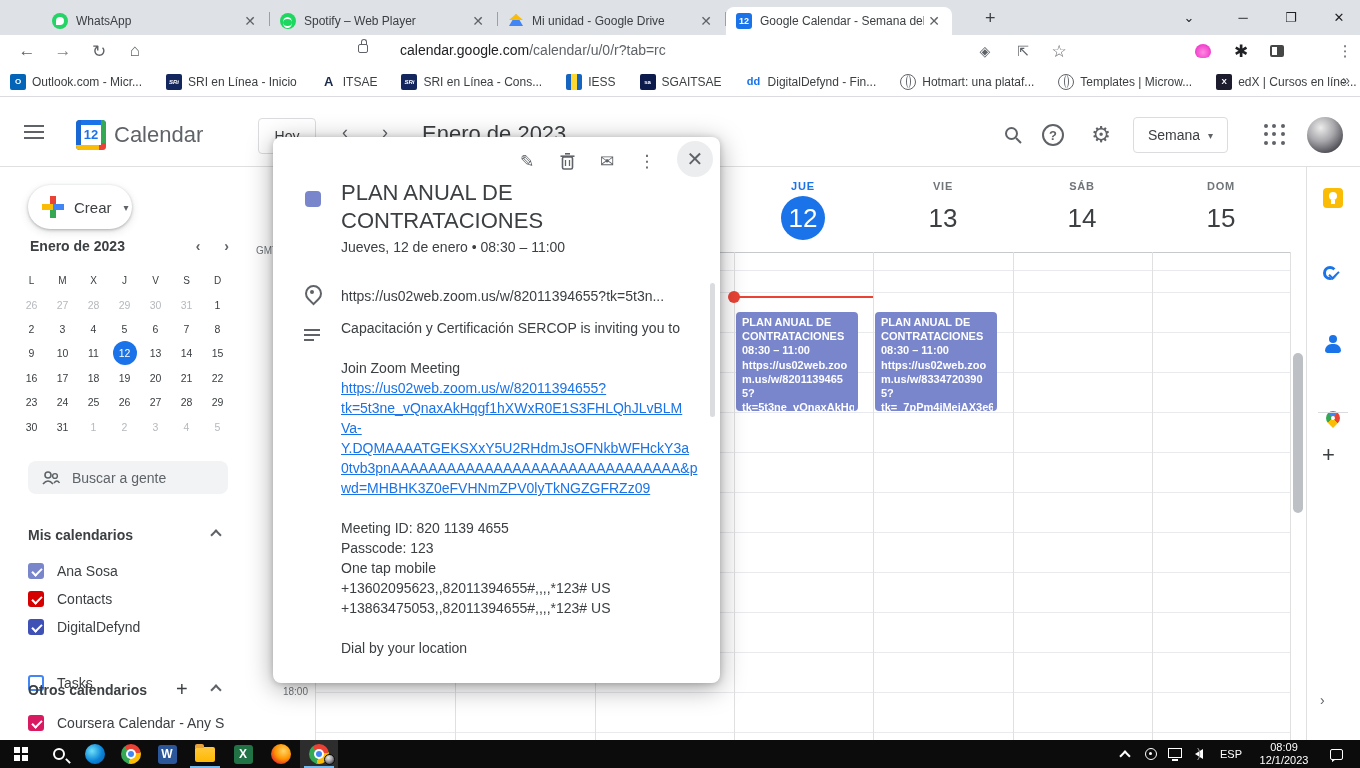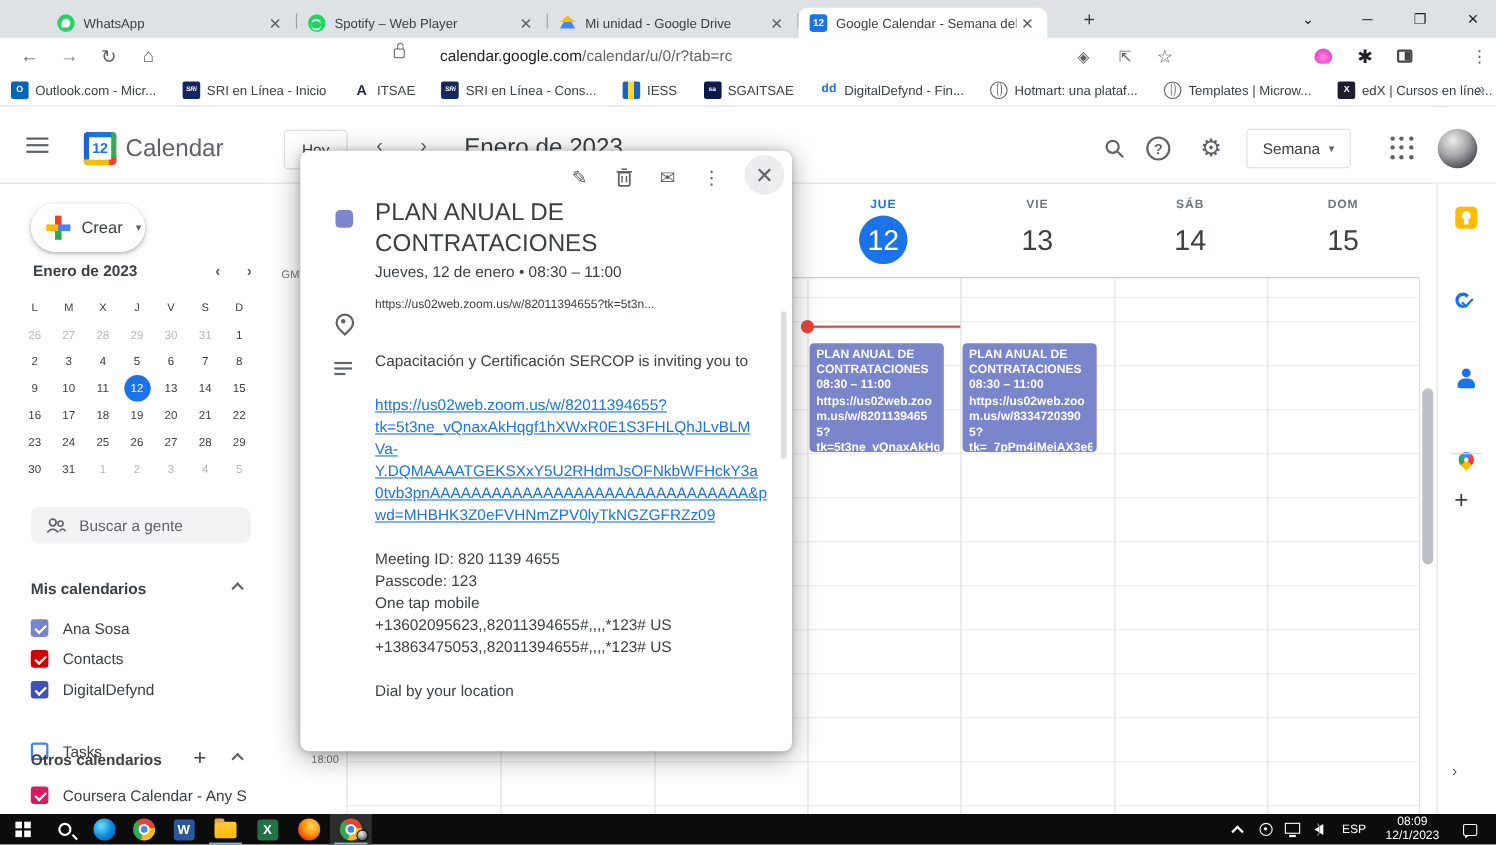--- a/index.html
+++ b/index.html
@@ -140,21 +140,21 @@
   
   #popup { left:273px; top:137px; width:447px; height:546px; background:#fff; border-radius:8px; box-shadow:0 5px 26px rgba(0,0,0,.35), 0 1px 6px rgba(0,0,0,.2); z-index:30; }
   .pico { position:absolute; top:8px; width:32px; height:32px; display:flex; align-items:center; justify-content:center; color:#5f6368; font-size:17px; }
   #pclose { position:absolute; left:404px; top:4px; width:36px; height:36px; border-radius:50%; background:#ebedef; display:flex; align-items:center; justify-content:center; color:#5f6368; font-size:20px; }
   #pcolor { position:absolute; left:32px; top:54px; width:16px; height:16px; border-radius:4px; }
   #ptitle { position:absolute; left:68px; top:42px; width:330px; font-size:22px; line-height:28px; color:#3c4043; }
   #pdate { position:absolute; left:68px; top:102px; font-size:14px; color:#3c4043; }
   #ppin { position:absolute; left:30px; top:148px; width:18px; height:18px; }
   #ppin::before { content:''; position:absolute; left:2px; top:0; width:13px; height:13px; border:2px solid #5f6368; border-radius:50% 50% 50% 0; transform:rotate(-45deg); }
   #ppin::after { content:''; position:absolute; left:7px; top:5px; width:4px; height:4px; border-radius:50%; background:#5f6368; }
-  #plocation { position:absolute; left:68px; top:134px; width:360px; font-size:11px; color:#3c4043; white-space:nowrap; overflow:hidden; }
+  #plocation { position:absolute; left:68px; top:151px; width:360px; font-size:14px; color:#3c4043; white-space:nowrap; overflow:hidden; }
   #pnotes { position:absolute; left:31px; top:192px; width:16px; }
   #pnotes i { display:block; height:2px; background:#5f6368; margin-bottom:3px; }
   #pnotes i:last-child { width:10px; }
   #pdesc { position:absolute; left:68px; top:181px; width:360px; }
   #pdesc div { font-size:14px; line-height:20px; color:#3c4043; white-space:nowrap; }
   #pdesc div.link { color:#1a73e8; text-decoration:underline; }
   #pscroll { position:absolute; left:437px; top:146px; width:5px; height:134px; background:#dadce0; border-radius:3px; }
 
   
   #taskbar { left:0; top:740px; width:1360px; height:28px; background:#0c0c0c; z-index:40; }
@@ -636,20 +636,21 @@
     <div id="ppin"></div>
     <div id="plocation">https://us02web.zoom.us/w/82011394655?tk=5t3n...</div>
     <div id="pnotes">
         <i></i>
         <i></i>
         <i></i>
       </div>
     <div id="pdesc">
         <div>Capacitación y Certificación SERCOP is inviting you to</div>
         <div>&nbsp;</div>
+        <div>Join Zoom Meeting</div>
         <div class="link">https://us02web.zoom.us/w/82011394655?</div>
         <div class="link">tk=5t3ne_vQnaxAkHqgf1hXWxR0E1S3FHLQhJLvBLM</div>
         <div class="link">Va-</div>
         <div class="link">Y.DQMAAAATGEKSXxY5U2RHdmJsOFNkbWFHckY3a</div>
         <div class="link">0tvb3pnAAAAAAAAAAAAAAAAAAAAAAAAAAAAAAA&amp;p</div>
         <div class="link">wd=MHBHK3Z0eFVHNmZPV0lyTkNGZGFRZz09</div>
         <div>&nbsp;</div>
         <div>Meeting ID: 820 1139 4655</div>
         <div>Passcode: 123</div>
         <div>One tap mobile</div>

